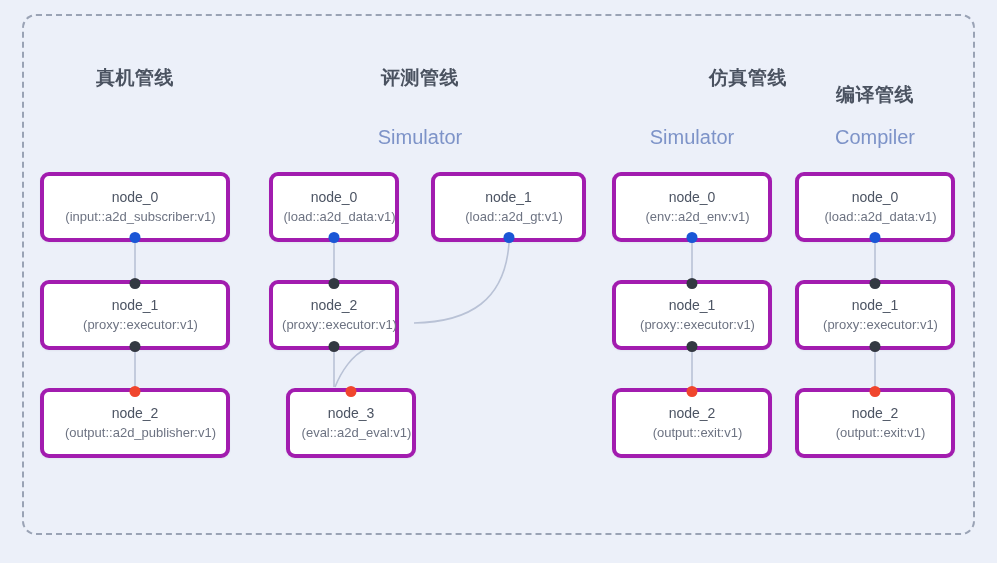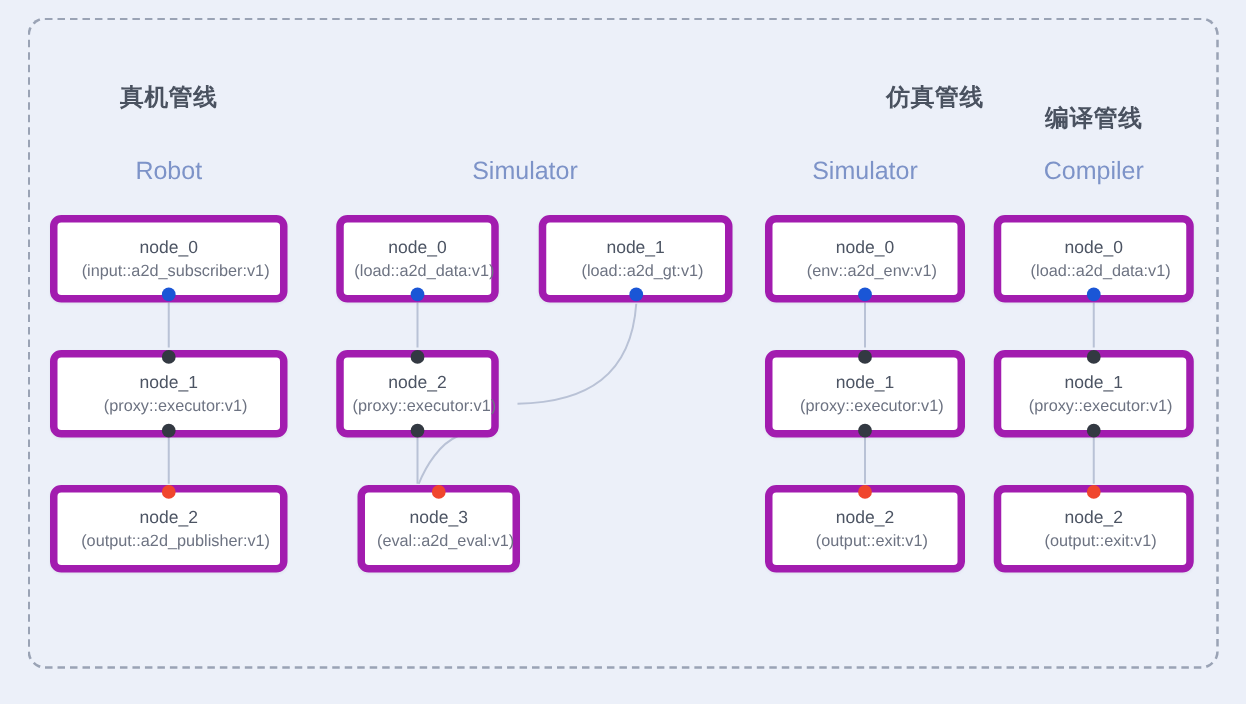--- a/index.html
+++ b/index.html
@@ -38,21 +38,21 @@
   .col-title-en {
     position: absolute;
     font-size: 20px;
     color: #7d93c8;
     text-align: center;
     white-space: nowrap;
   }
   .node {
     position: absolute;
     background: #ffffff;
-    border: 6px solid #a21caf;
+    border: 4px solid #a21caf;
     border-radius: 9px;
     box-shadow: 0 1px 2px rgba(80,95,130,0.07);
     display: flex;
     flex-direction: column;
     align-items: center;
     justify-content: center;
     padding: 6px 4px;
   }
   .node-name {
     font-size: 14px;
@@ -96,41 +96,41 @@
     <path d="M 366,349 C 352,355 341,372 335,387" fill="none" stroke="#b9c2d6" stroke-width="1.6"></path>
 
     <line x1="692" y1="242" x2="692" y2="278" stroke="#b9c2d6" stroke-width="1.6"></line>
     <line x1="692" y1="350" x2="692" y2="387" stroke="#b9c2d6" stroke-width="1.6"></line>
 
     <line x1="875" y1="242" x2="875" y2="278" stroke="#b9c2d6" stroke-width="1.6"></line>
     <line x1="875" y1="350" x2="875" y2="387" stroke="#b9c2d6" stroke-width="1.6"></line>
   </svg>
 
   <div class="col-title-cn" style="left:40px; top:65px; width:190px;">真机管线</div>
-  <div class="col-title-en" style="left:40px; top:126px; width:190px;">Robot</div>
 
   <div class="node" style="left:40px; top:172px; width:190px; height:70px;">
     <div class="node-name">node_0</div>
     <div class="node-type">(input::a2d_subscriber:v1)</div>
     <span class="port port-blue" style="left:50%; bottom:-5px; transform:translateX(-50%);"></span>
   </div>
 
   <div class="node" style="left:40px; top:280px; width:190px; height:70px;">
     <div class="node-name">node_1</div>
     <div class="node-type">(proxy::executor:v1)</div>
     <span class="port port-black" style="left:50%; top:-6px; transform:translateX(-50%);"></span>
     <span class="port port-black" style="left:50%; bottom:-6px; transform:translateX(-50%);"></span>
   </div>
 
   <div class="node" style="left:40px; top:388px; width:190px; height:70px;">
     <div class="node-name">node_2</div>
     <div class="node-type">(output::a2d_publisher:v1)</div>
     <span class="port port-red" style="left:50%; top:-6px; transform:translateX(-50%);"></span>
   </div>
 
+  <div class="col-title-cn" style="left:325px; top:65px; width:190px;">评测管线</div>
   <div class="col-title-en" style="left:325px; top:126px; width:190px;">Simulator</div>
 
   <div class="node" style="left:269px; top:172px; width:130px; height:70px;">
     <div class="node-name">node_0</div>
     <div class="node-type">(load::a2d_data:v1)</div>
     <span class="port port-blue" style="left:50%; bottom:-5px; transform:translateX(-50%);"></span>
   </div>
 
   <div class="node" style="left:431px; top:172px; width:155px; height:70px;">
     <div class="node-name">node_1</div>

